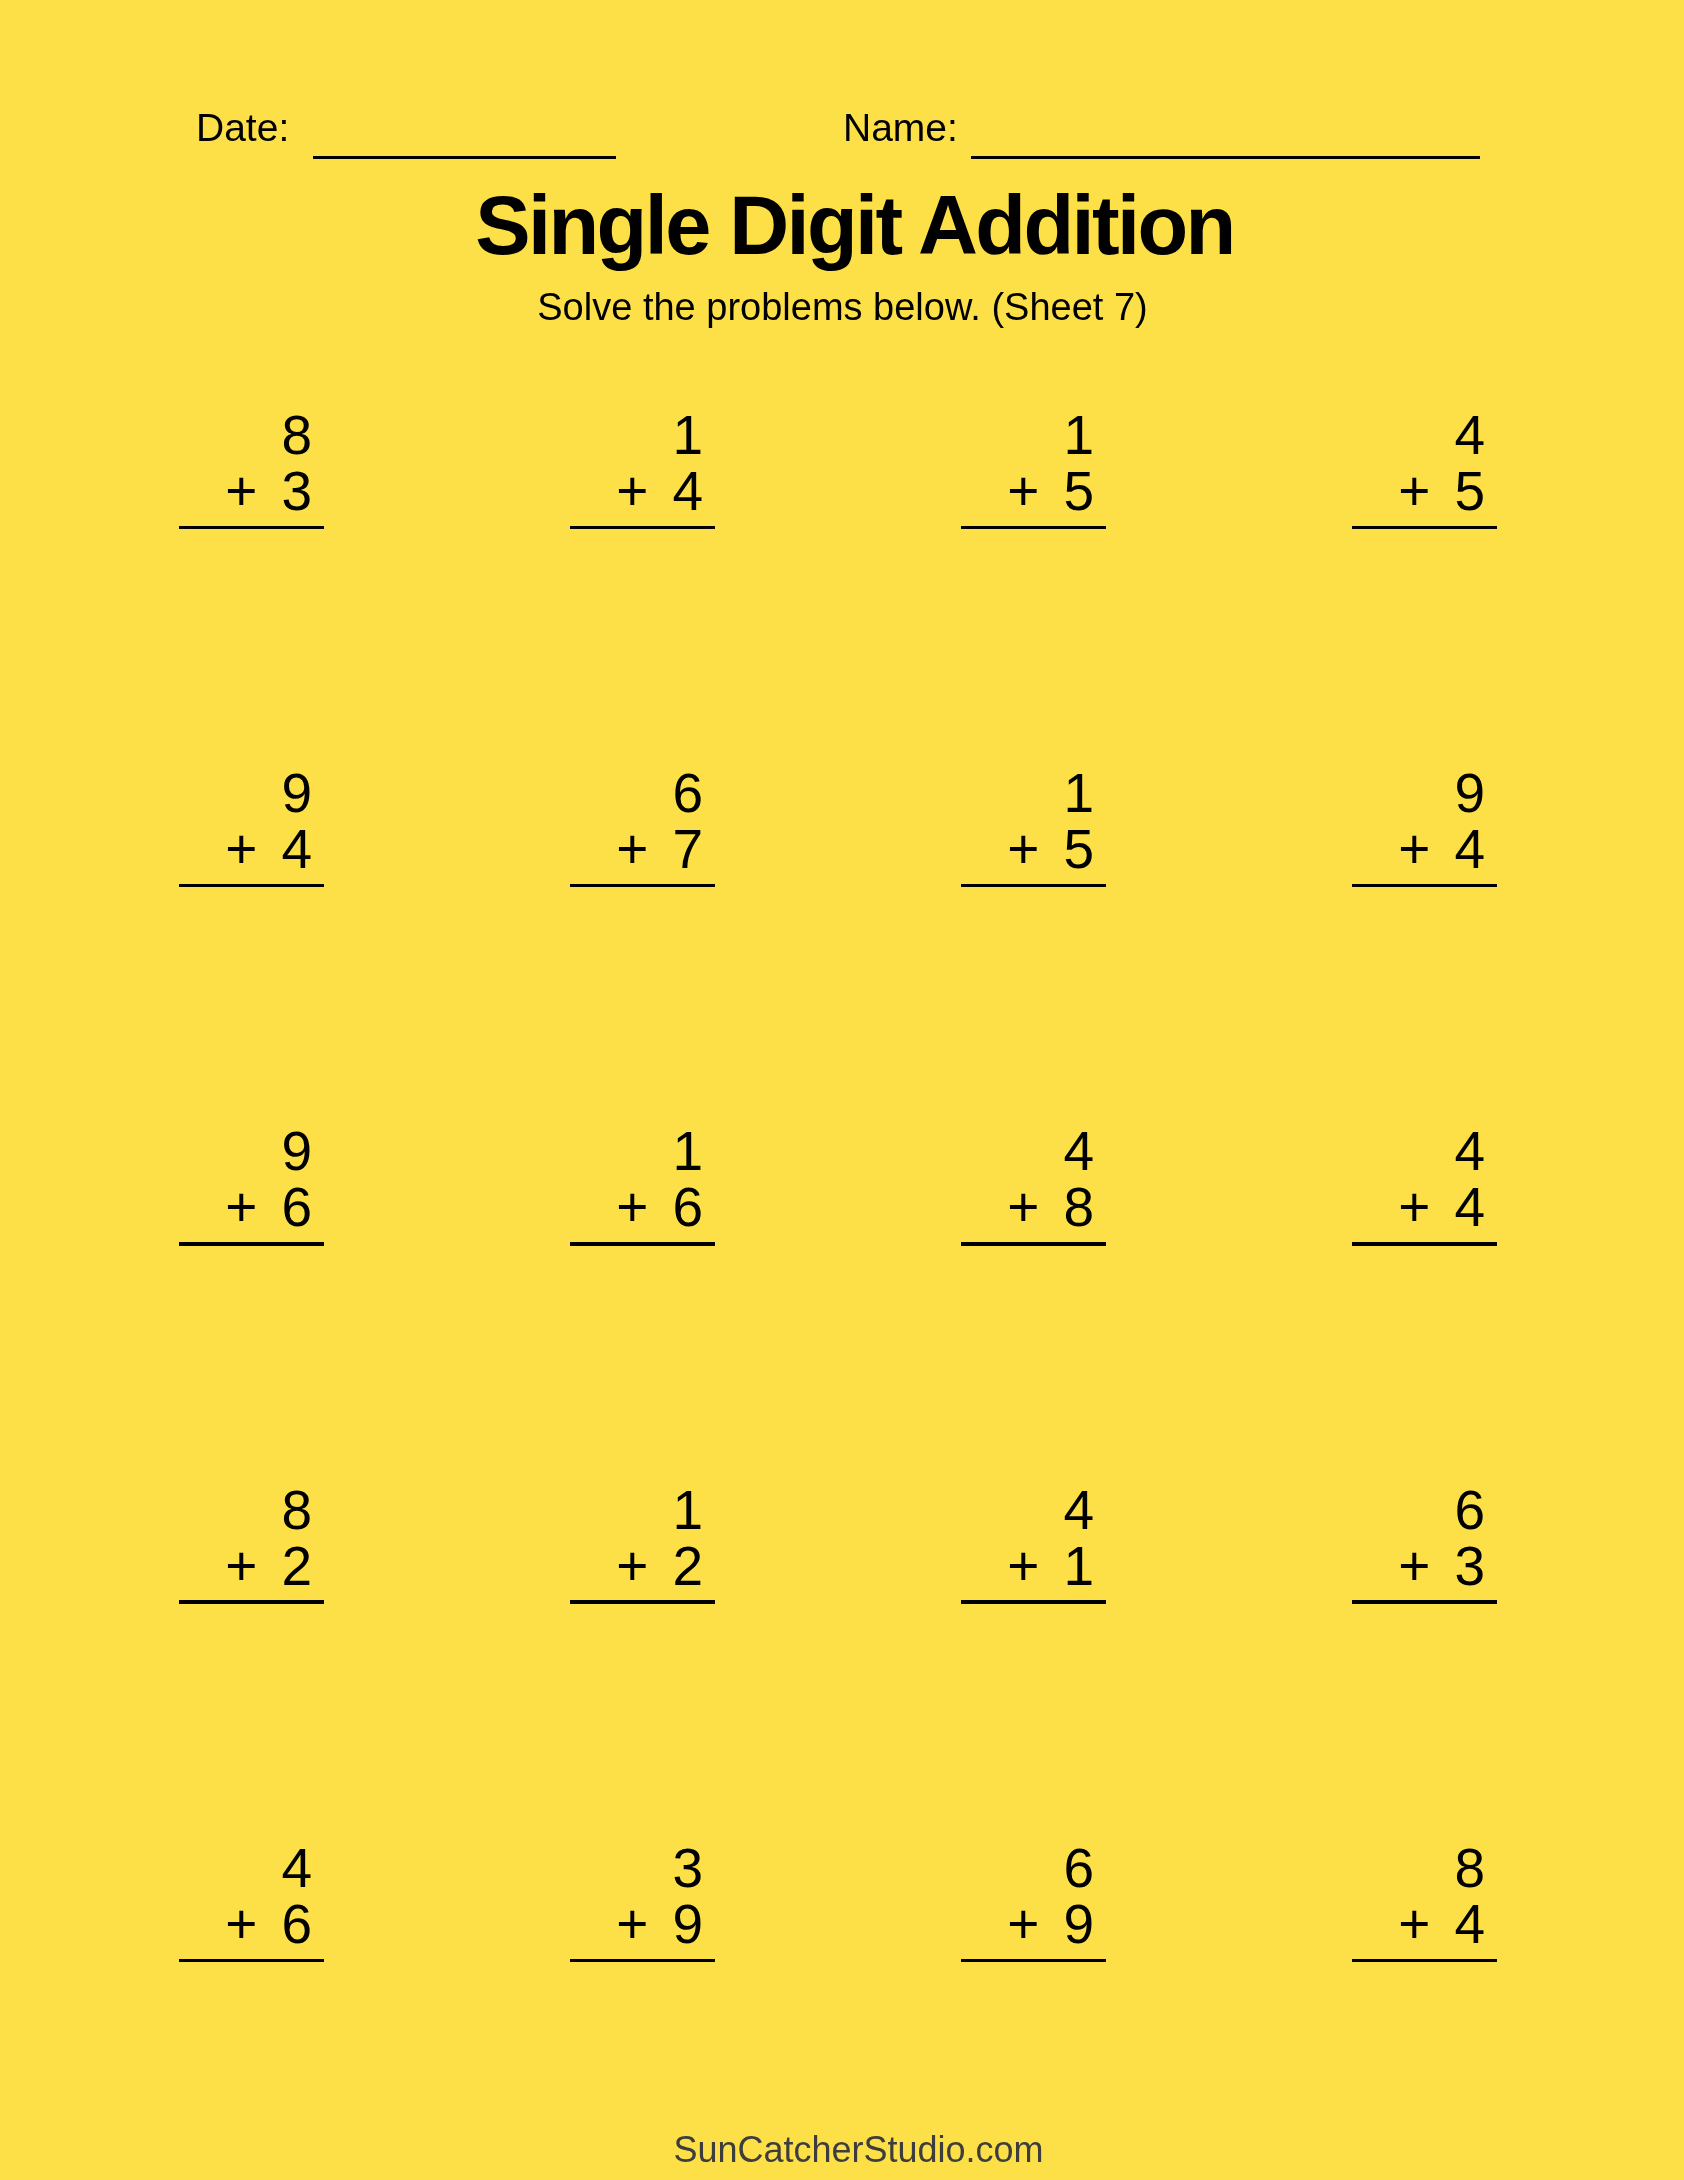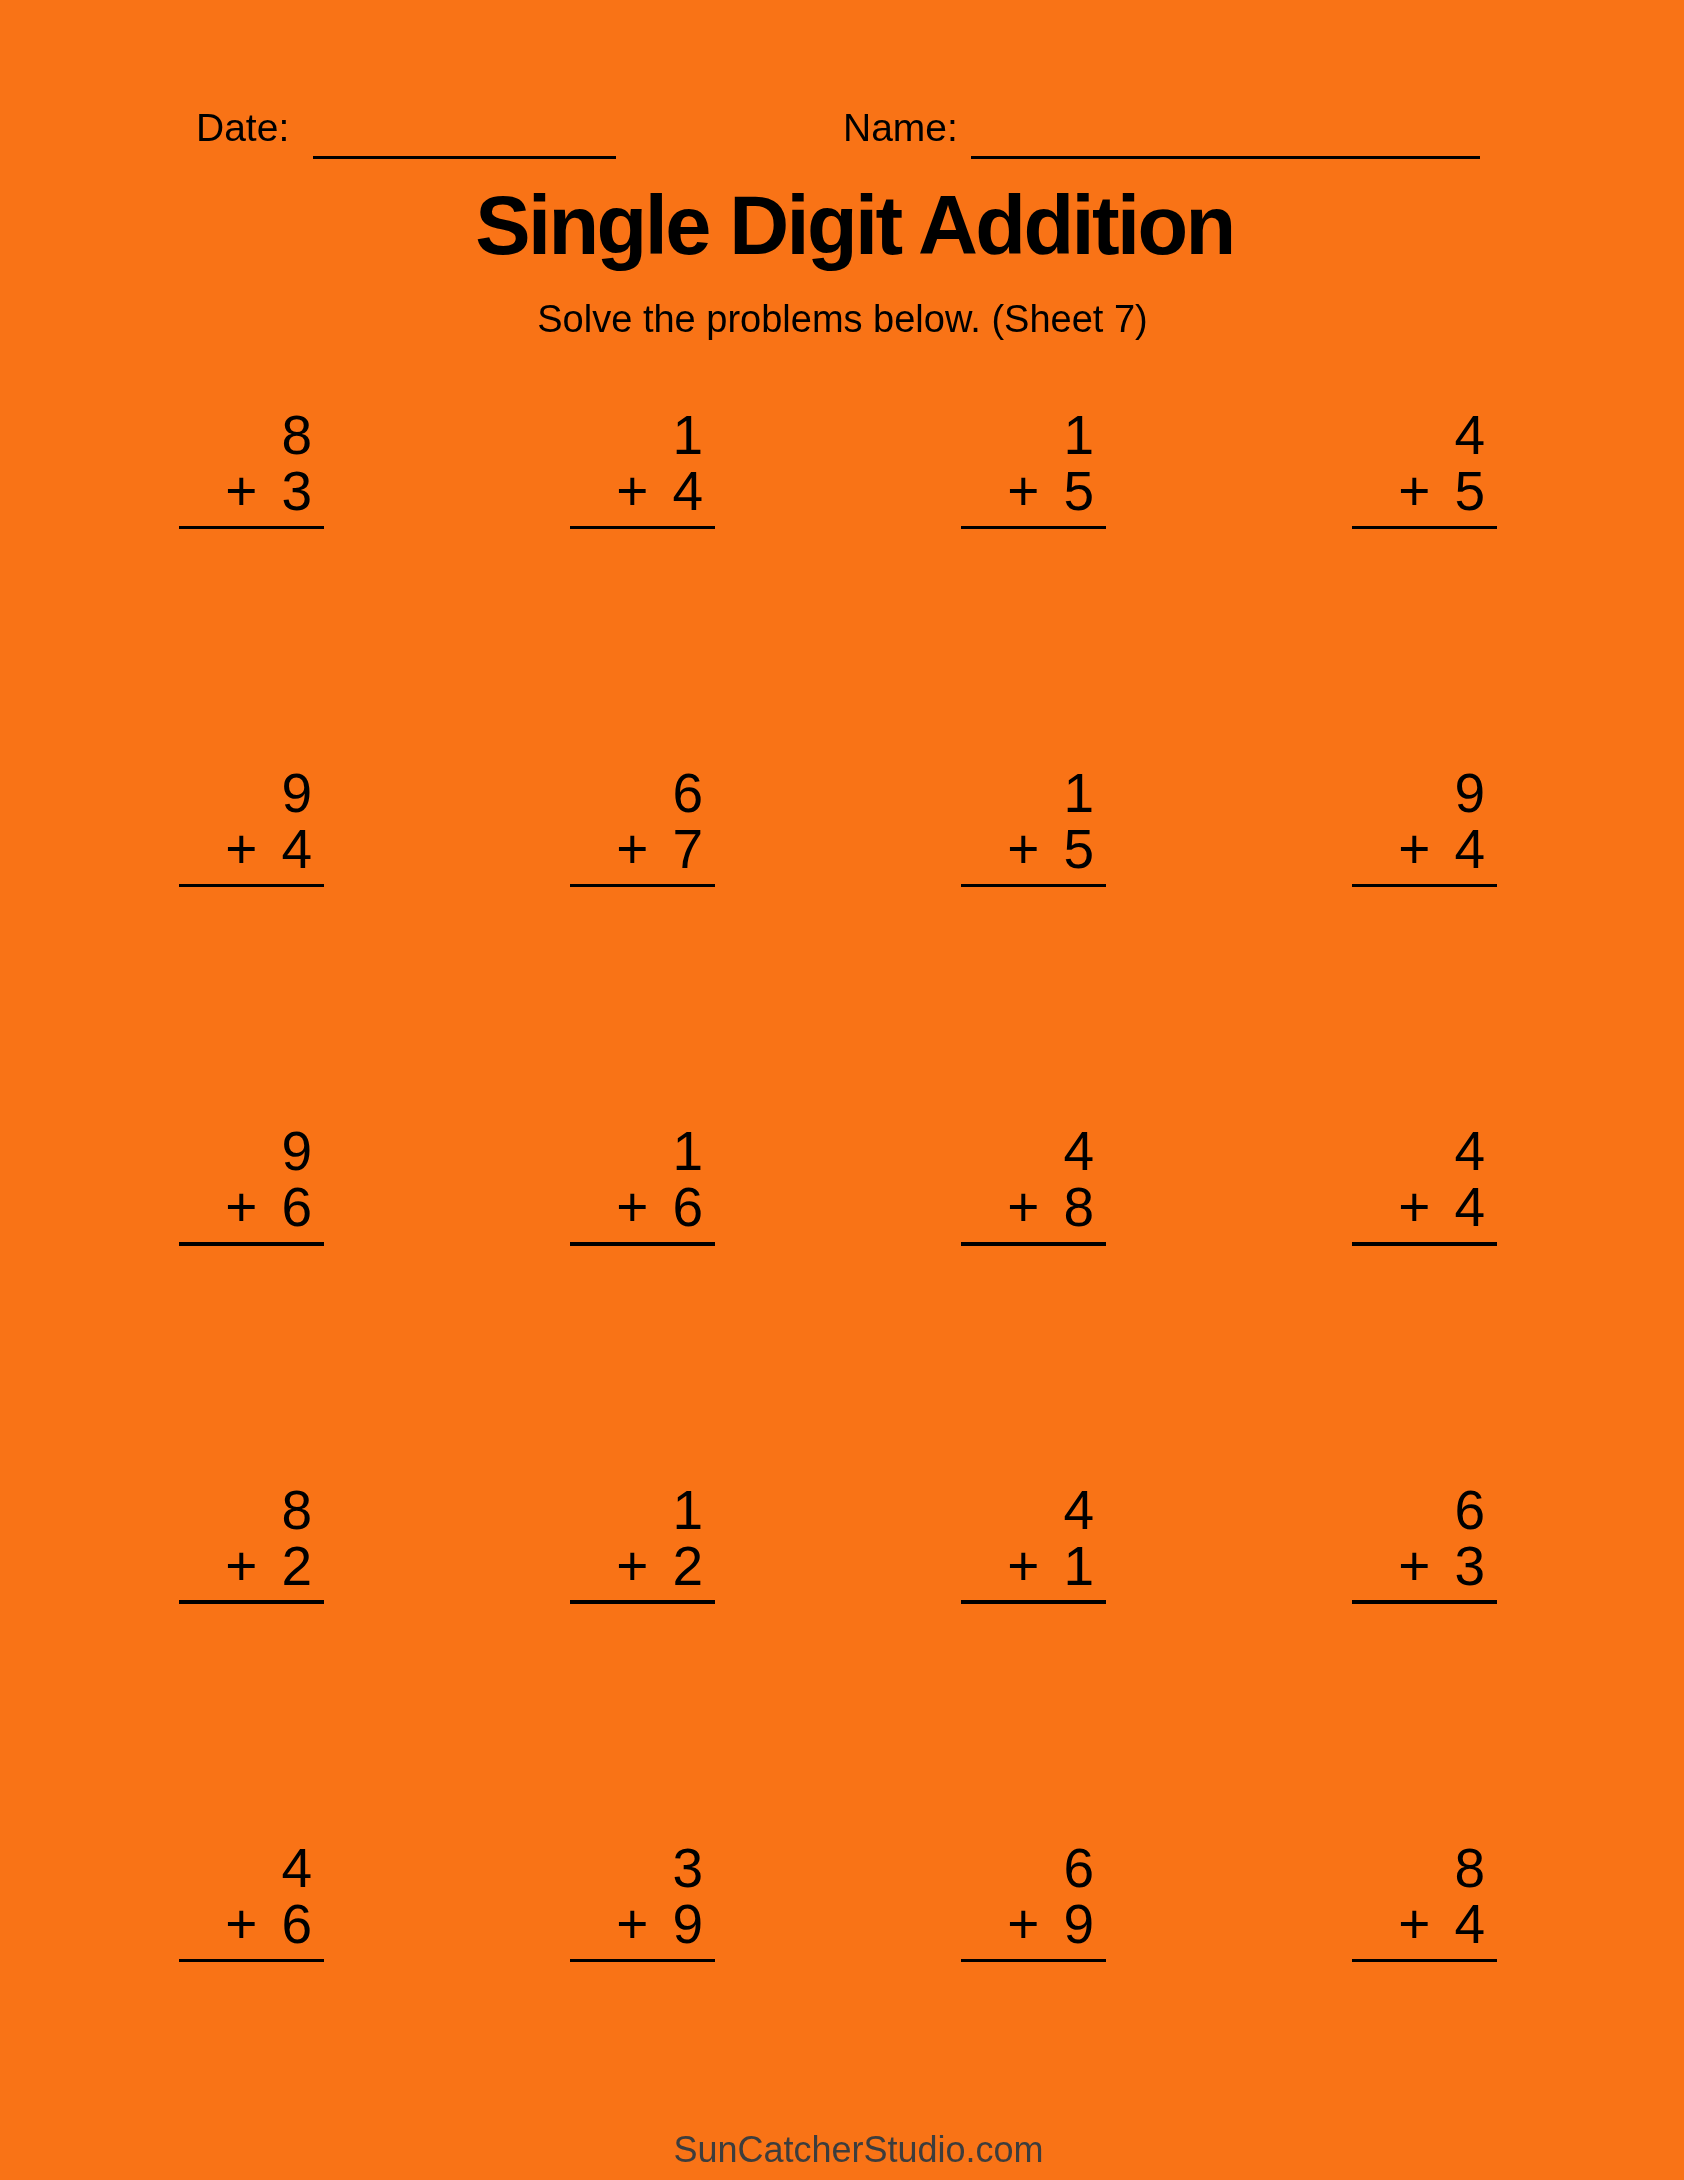--- a/index.html
+++ b/index.html
@@ -1,20 +1,20 @@
 <!DOCTYPE html>
 <html style="font-size:13.6px"><head>
 <meta charset="utf-8">
 <style>
   html, body { margin: 0; padding: 0; background: #ffffff; }
   .page {
     position: relative;
     width: 1685px;
     height: 2181px;
-    background: #f97316;
+    background: #fde047;
     color: #000000;
     font-family: "Liberation Sans", sans-serif;
     overflow: hidden;
   }
 
   
   .field-label {
     position: absolute;
     top: 107px;
     font-size: 39px;
@@ -48,21 +48,20 @@
   }
   .subtitle {
     position: absolute;
     top: 283px;
     left: 0;
     width: 100%;
     text-align: center;
     font-size: 38px;
     line-height: 48px;
     color: #000000;
-    margin-top: 12px;
   }
 
   
   .problems {
     position: absolute;
     left: 179px;
     top: 407px;
     display: grid;
     grid-template-columns: repeat(4, 145px);
     column-gap: 246px;

